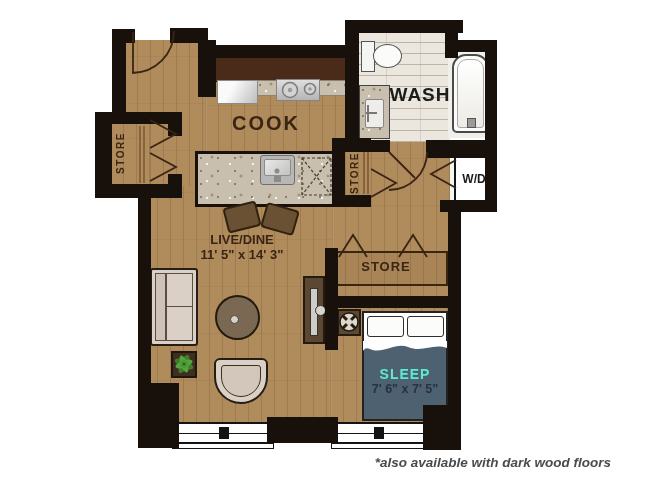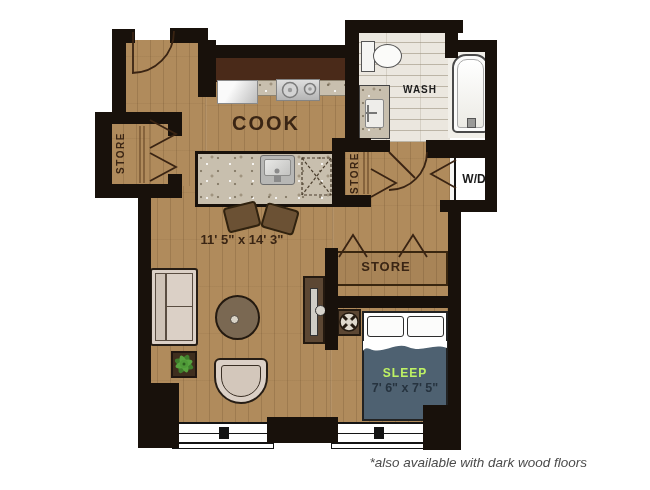--- a/index.html
+++ b/index.html
@@ -89,21 +89,21 @@
     <div class="abs" style="left:10px;top:27px;width:9px;height:9px;background:#d6d3cb;border:1px solid #333;border-radius:50%;"></div>
   </div>
 
   <div class="abs" style="left:336px;top:251px;width:112px;height:35px;border:2px solid #39260f;background:rgba(50,32,10,.06);box-sizing:border-box;"></div>
 
   <div class="abs" style="left:337px;top:309px;width:24px;height:27px;background:#5c4733;border:2px solid #241a10;box-sizing:border-box;"></div>
   <div class="abs" style="left:362px;top:311px;width:86px;height:110px;background:#fff;border:2px solid #222;box-sizing:border-box;">
     <div class="abs" style="left:3px;top:3px;width:37px;height:21px;background:#fcfcfb;border:1.5px solid #2e2e2e;border-radius:3px;box-sizing:border-box;"></div>
     <div class="abs" style="left:43px;top:3px;width:37px;height:21px;background:#fcfcfb;border:1.5px solid #2e2e2e;border-radius:3px;box-sizing:border-box;"></div>
     <div class="abs" style="left:0;top:30px;right:0;bottom:0;background:#4e6171;display:flex;flex-direction:column;align-items:center;justify-content:center;">
-      <span class="lbl" style="color:#bef264;font-size:12px;letter-spacing:1px;">SLEEP</span>
+      <span class="lbl" style="color:#5eead4;font-size:14px;letter-spacing:1px;">SLEEP</span>
       <span class="lbl" style="color:#26333f;font-size:12.5px;">7' 6" x 7' 5"</span>
     </div>
   </div>
 
   <div class="abs winbox" style="left:177px;top:422px;width:92px;height:22px;">
     <div class="winline"></div>
     <div class="mullion" style="left:40px;"></div>
   </div>
   <div class="abs winbox" style="left:336px;top:422px;width:89px;height:22px;">
     <div class="winline"></div>
@@ -135,29 +135,30 @@
   <div class="abs wall" style="left:448px;top:205px;width:13px;height:220px;"></div>
   <div class="abs wall" style="left:325px;top:248px;width:13px;height:102px;"></div>
   <div class="abs wall" style="left:337px;top:296px;width:124px;height:12px;"></div>
   <div class="abs wall" style="left:267px;top:417px;width:71px;height:26px;"></div>
   <div class="abs wall" style="left:423px;top:405px;width:38px;height:45px;"></div>
   <div class="abs wall" style="left:332px;top:138px;width:13px;height:69px;"></div>
   <div class="abs wall" style="left:332px;top:138px;width:39px;height:12px;"></div>
   <div class="abs wall" style="left:332px;top:195px;width:39px;height:12px;"></div>
 
   <div class="abs lbl" style="left:206px;top:112px;width:120px;font-size:20px;letter-spacing:2px;">COOK</div>
-  <div class="abs lbl" style="left:370px;top:84px;width:100px;font-size:10px;letter-spacing:1px;color:#1c1c1c;">WASH</div>
+  <div class="abs lbl" style="left:370px;top:84px;width:100px;font-size:19px;letter-spacing:1px;color:#1c1c1c;">WASH</div>
   <div class="abs lbl" style="left:162px;top:233px;width:160px;font-size:13px;">
+    <div>LIVE/DINE</div>
     <div>11' 5" x 14' 3"</div>
   </div>
   <div class="abs lbl" style="left:338px;top:260px;width:96px;font-size:13px;letter-spacing:1px;">STORE</div>
   <div class="abs lbl rot" style="left:96px;top:146px;width:52px;height:14px;font-size:10px;letter-spacing:1.5px;">STORE</div>
   <div class="abs lbl rot" style="left:330px;top:166px;width:52px;height:14px;font-size:10px;letter-spacing:1.5px;">STORE</div>
 
-  <div id="footnote" class="abs" style="left:292px;top:455px;width:295px;">*also available with dark wood floors</div>
+  <div id="footnote" class="abs" style="left:316px;top:455px;width:295px;font-weight:bold;">*also available with dark wood floors</div>
 
   <svg class="abs" width="650" height="490" viewBox="0 0 650 490" style="left:0;top:0;pointer-events:none;">
     <g stroke="#3a2413" stroke-width="1.8" fill="none">
       <path d="M174,31 A42,42 0 0 1 132,73"></path>
       <line x1="133" y1="32" x2="133" y2="72"></line>
       <path d="M427,152 A38,38 0 0 1 389,190"></path>
       <line x1="389" y1="152" x2="415" y2="178"></line>
       <path d="M150,120 L176,134 L150,148"></path>
       <path d="M150,153 L176,167 L150,181"></path>
       <path d="M371,169 L396,183 L371,197"></path>

